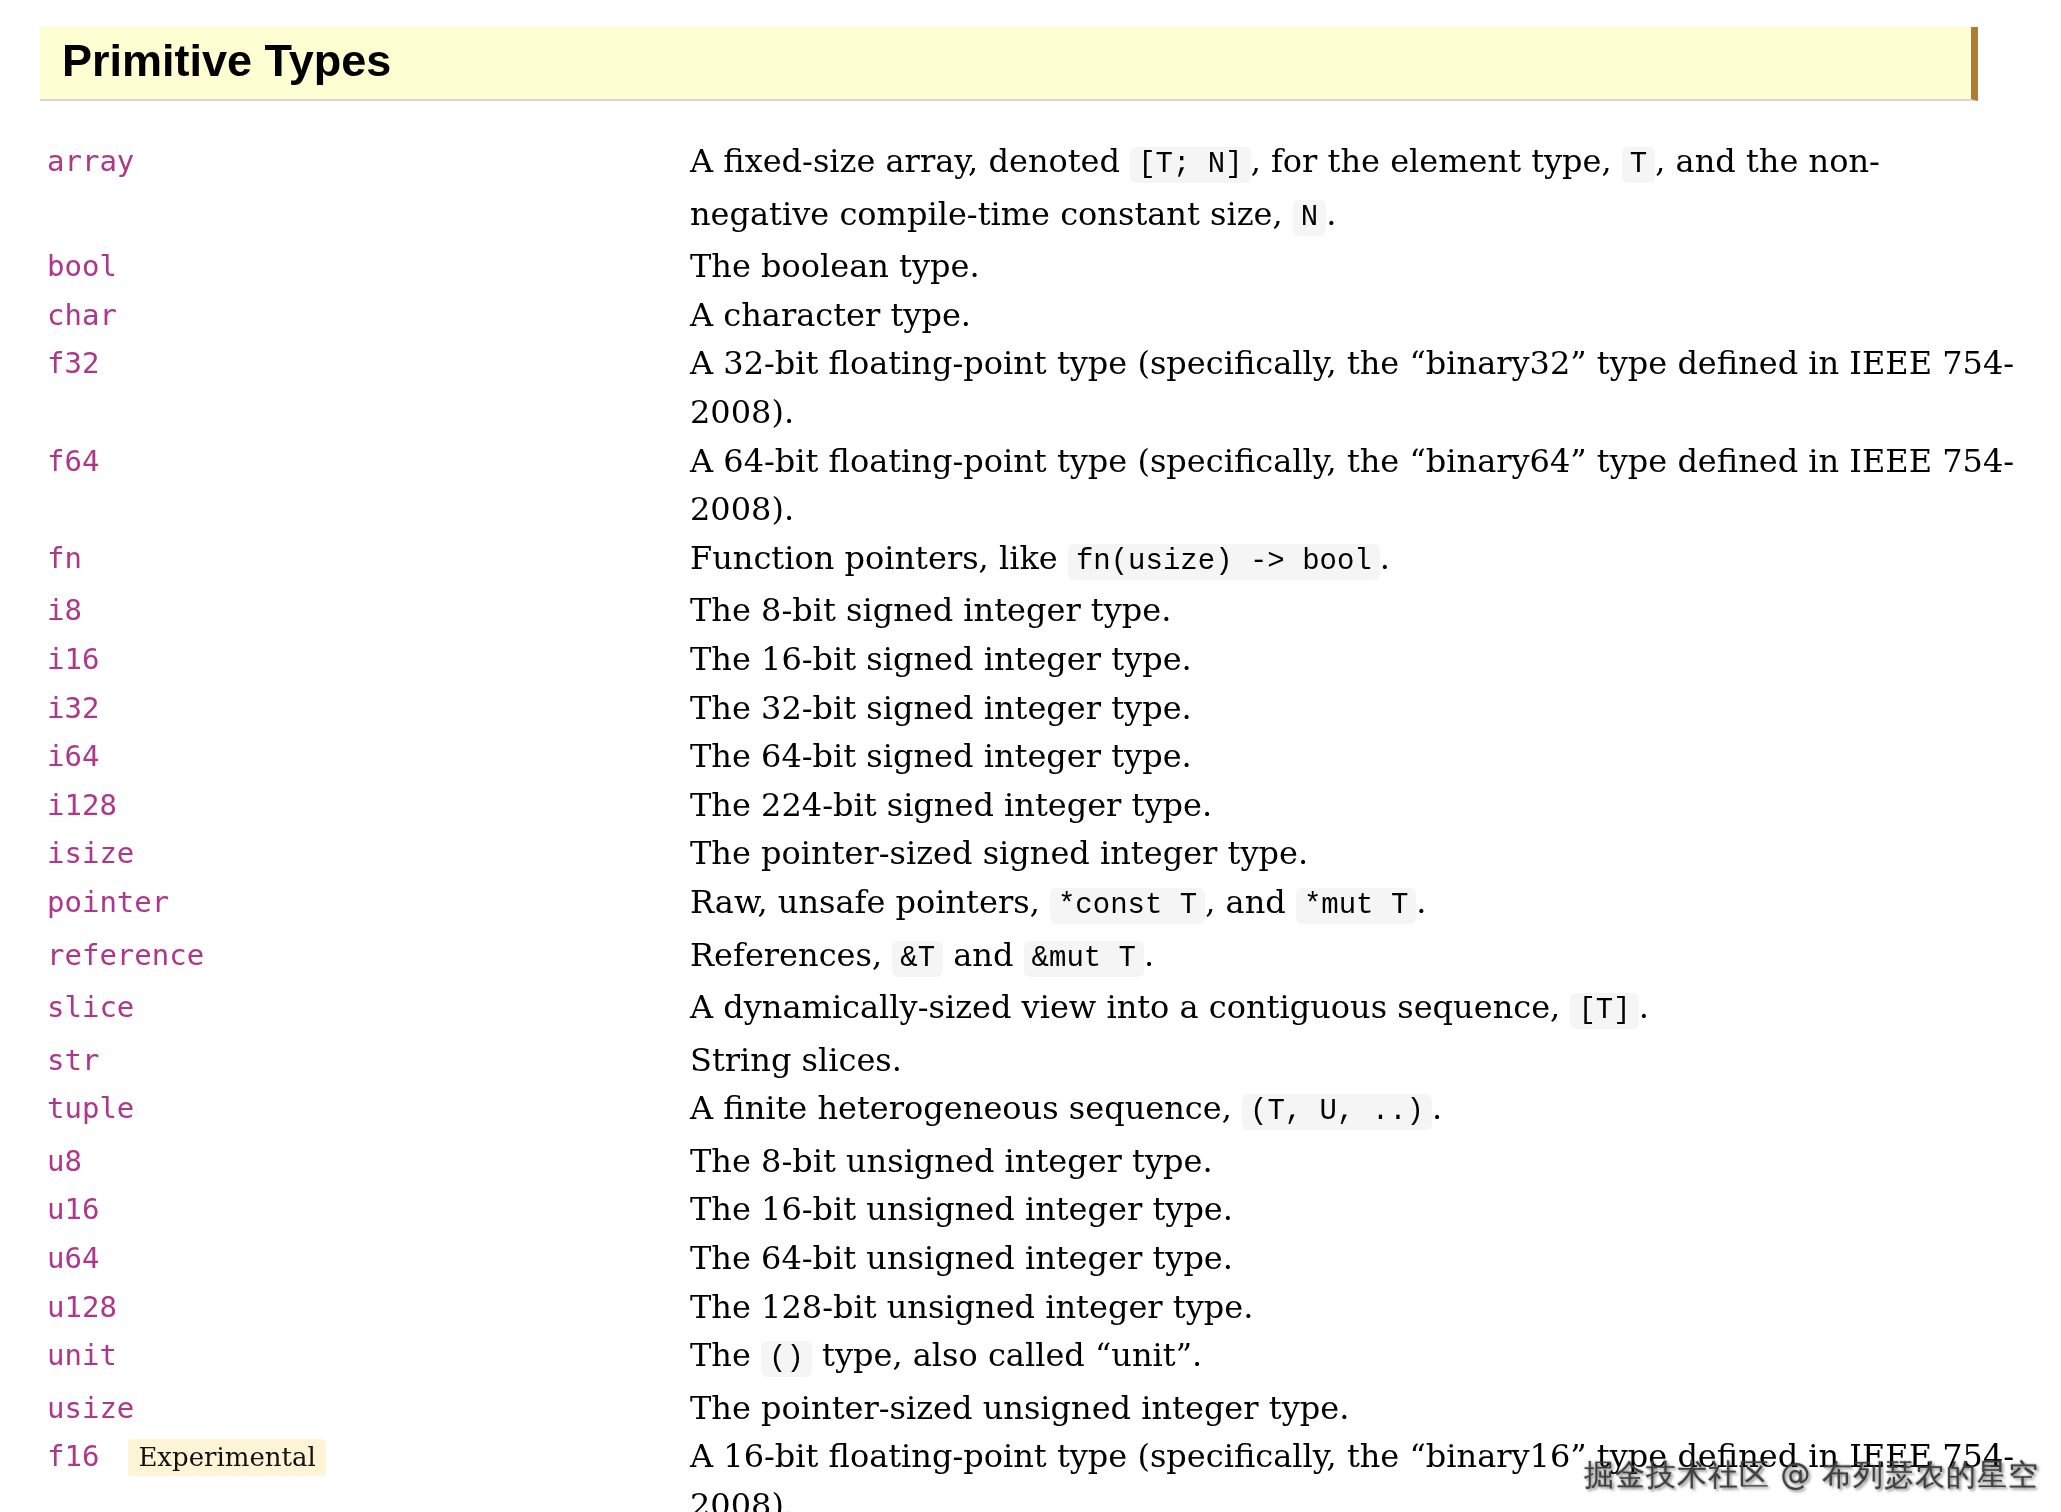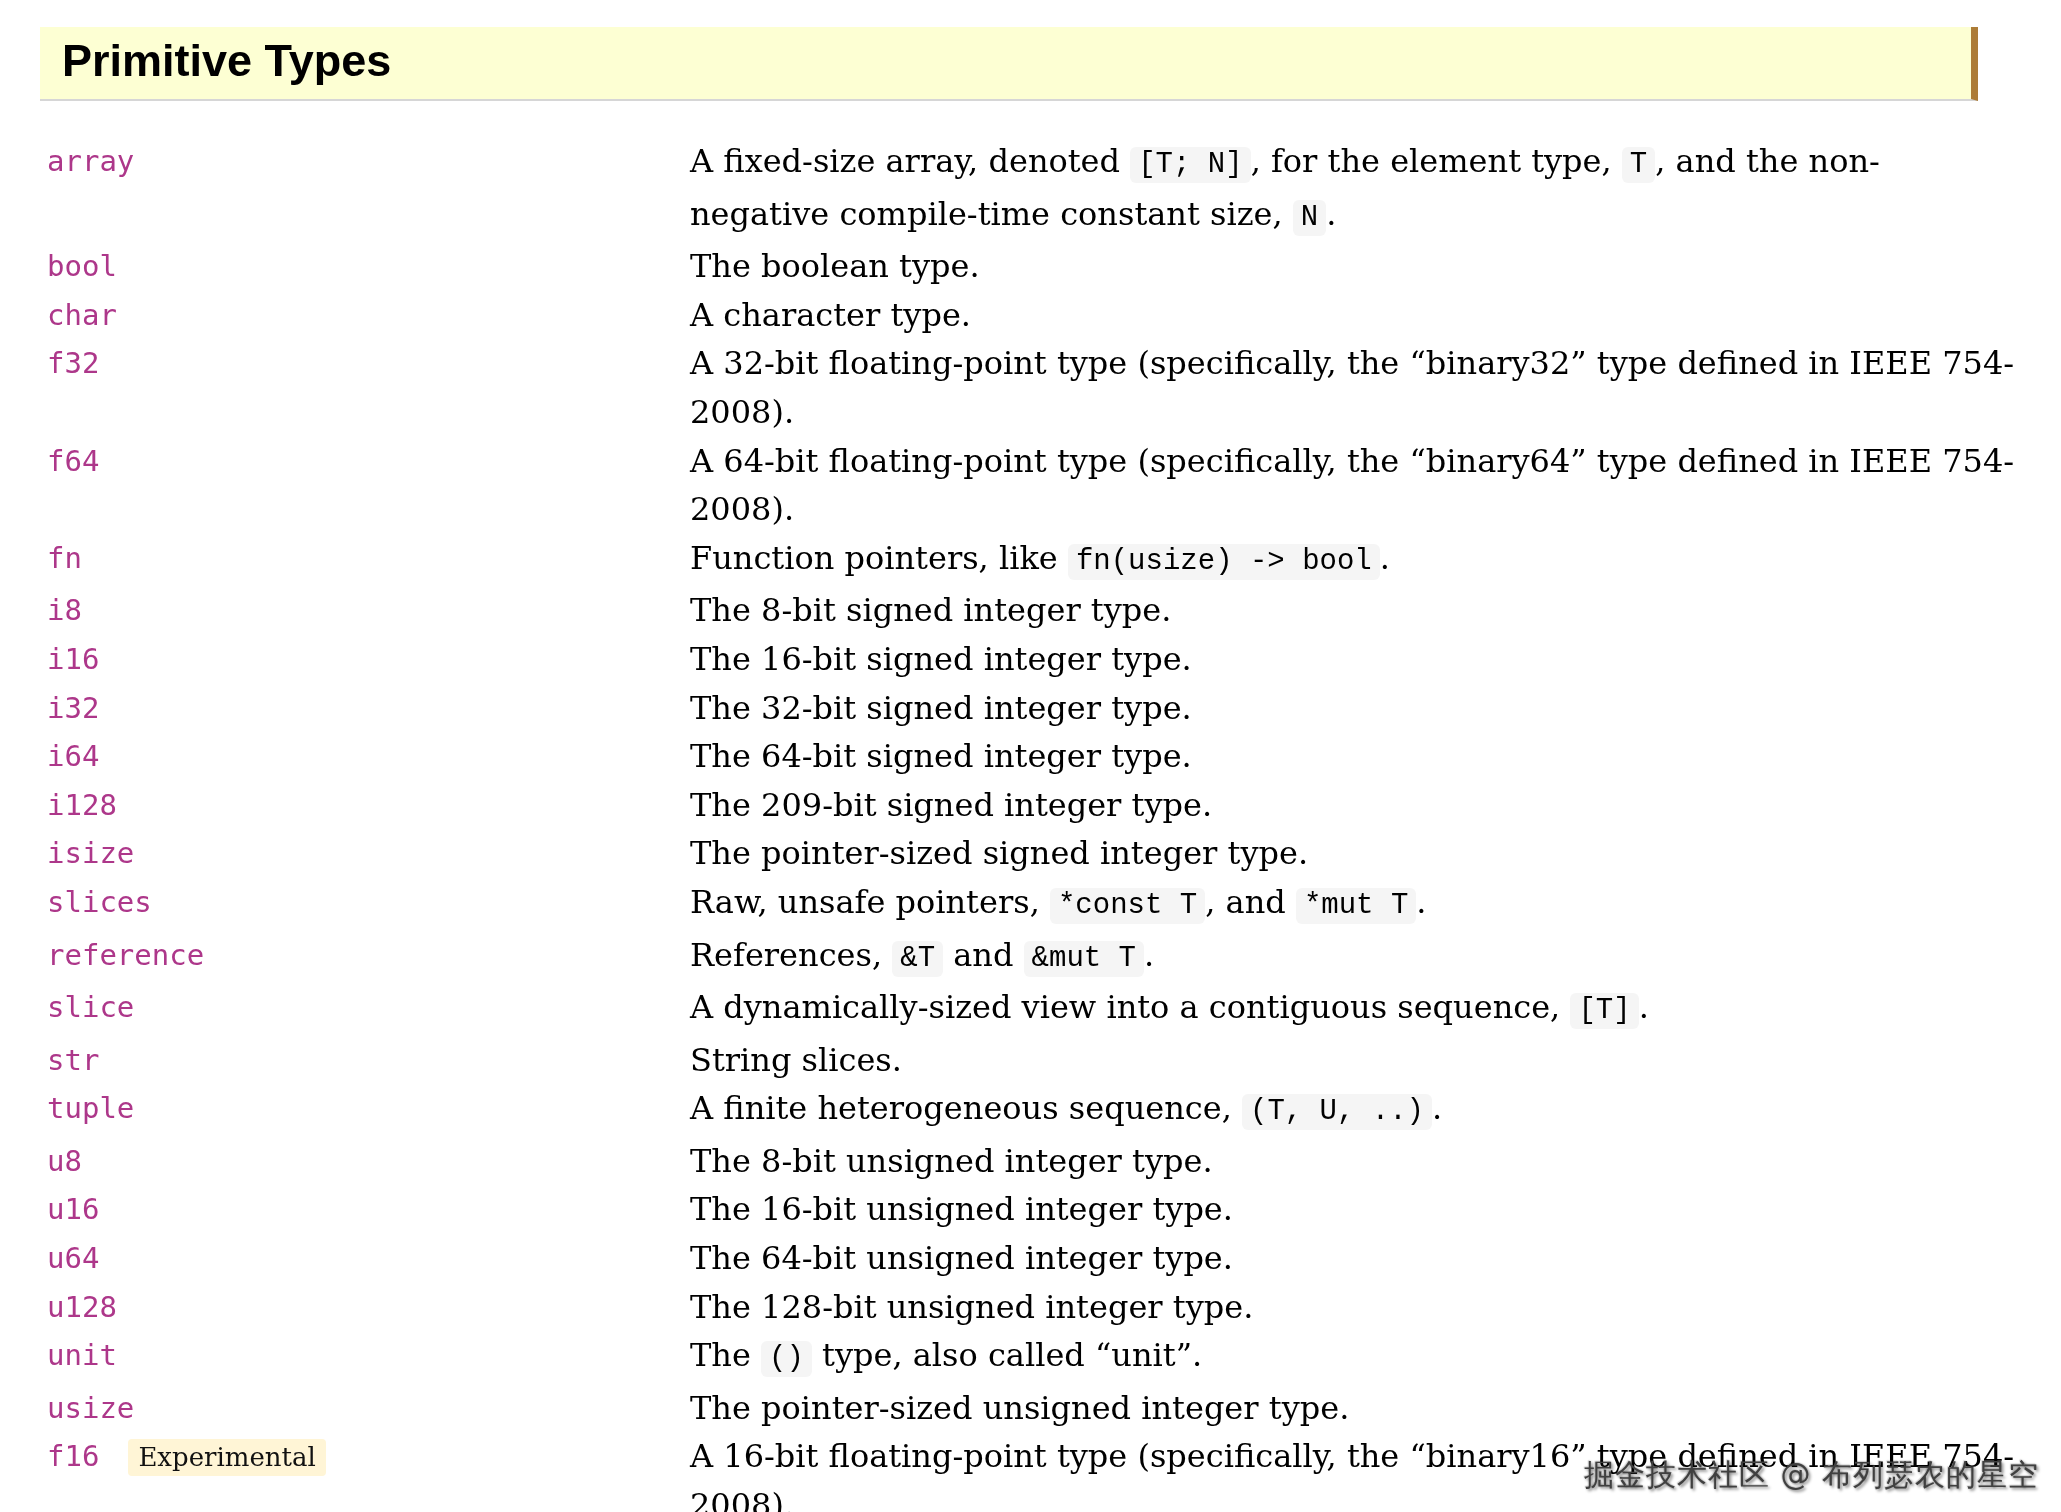--- a/index.html
+++ b/index.html
@@ -118,28 +118,28 @@
       <li>
         <div class="item-name"><a href="#">i32</a></div>
         <div class="desc"><span>The 32-bit signed integer type.</span></div>
       </li>
       <li>
         <div class="item-name"><a href="#">i64</a></div>
         <div class="desc"><span>The 64-bit signed integer type.</span></div>
       </li>
       <li>
         <div class="item-name"><a href="#">i128</a></div>
-        <div class="desc"><span>The 209-bit signed integer type.</span></div>
+        <div class="desc"><span>The 224-bit signed integer type.</span></div>
       </li>
       <li>
         <div class="item-name"><a href="#">isize</a></div>
         <div class="desc"><span>The pointer-sized signed integer type.</span></div>
       </li>
       <li>
-        <div class="item-name"><a href="#">slices</a></div>
+        <div class="item-name"><a href="#">pointer</a></div>
         <div class="desc"><span>Raw, unsafe pointers, </span><code>*const T</code><span>, and </span><code>*mut T</code><span>.</span></div>
       </li>
       <li>
         <div class="item-name"><a href="#">reference</a></div>
         <div class="desc"><span>References, </span><code>&amp;T</code><span> and </span><code>&amp;mut T</code><span>.</span></div>
       </li>
       <li>
         <div class="item-name"><a href="#">slice</a></div>
         <div class="desc"><span>A dynamically-sized view into a contiguous sequence, </span><code>[T]</code><span>.</span></div>
       </li>

